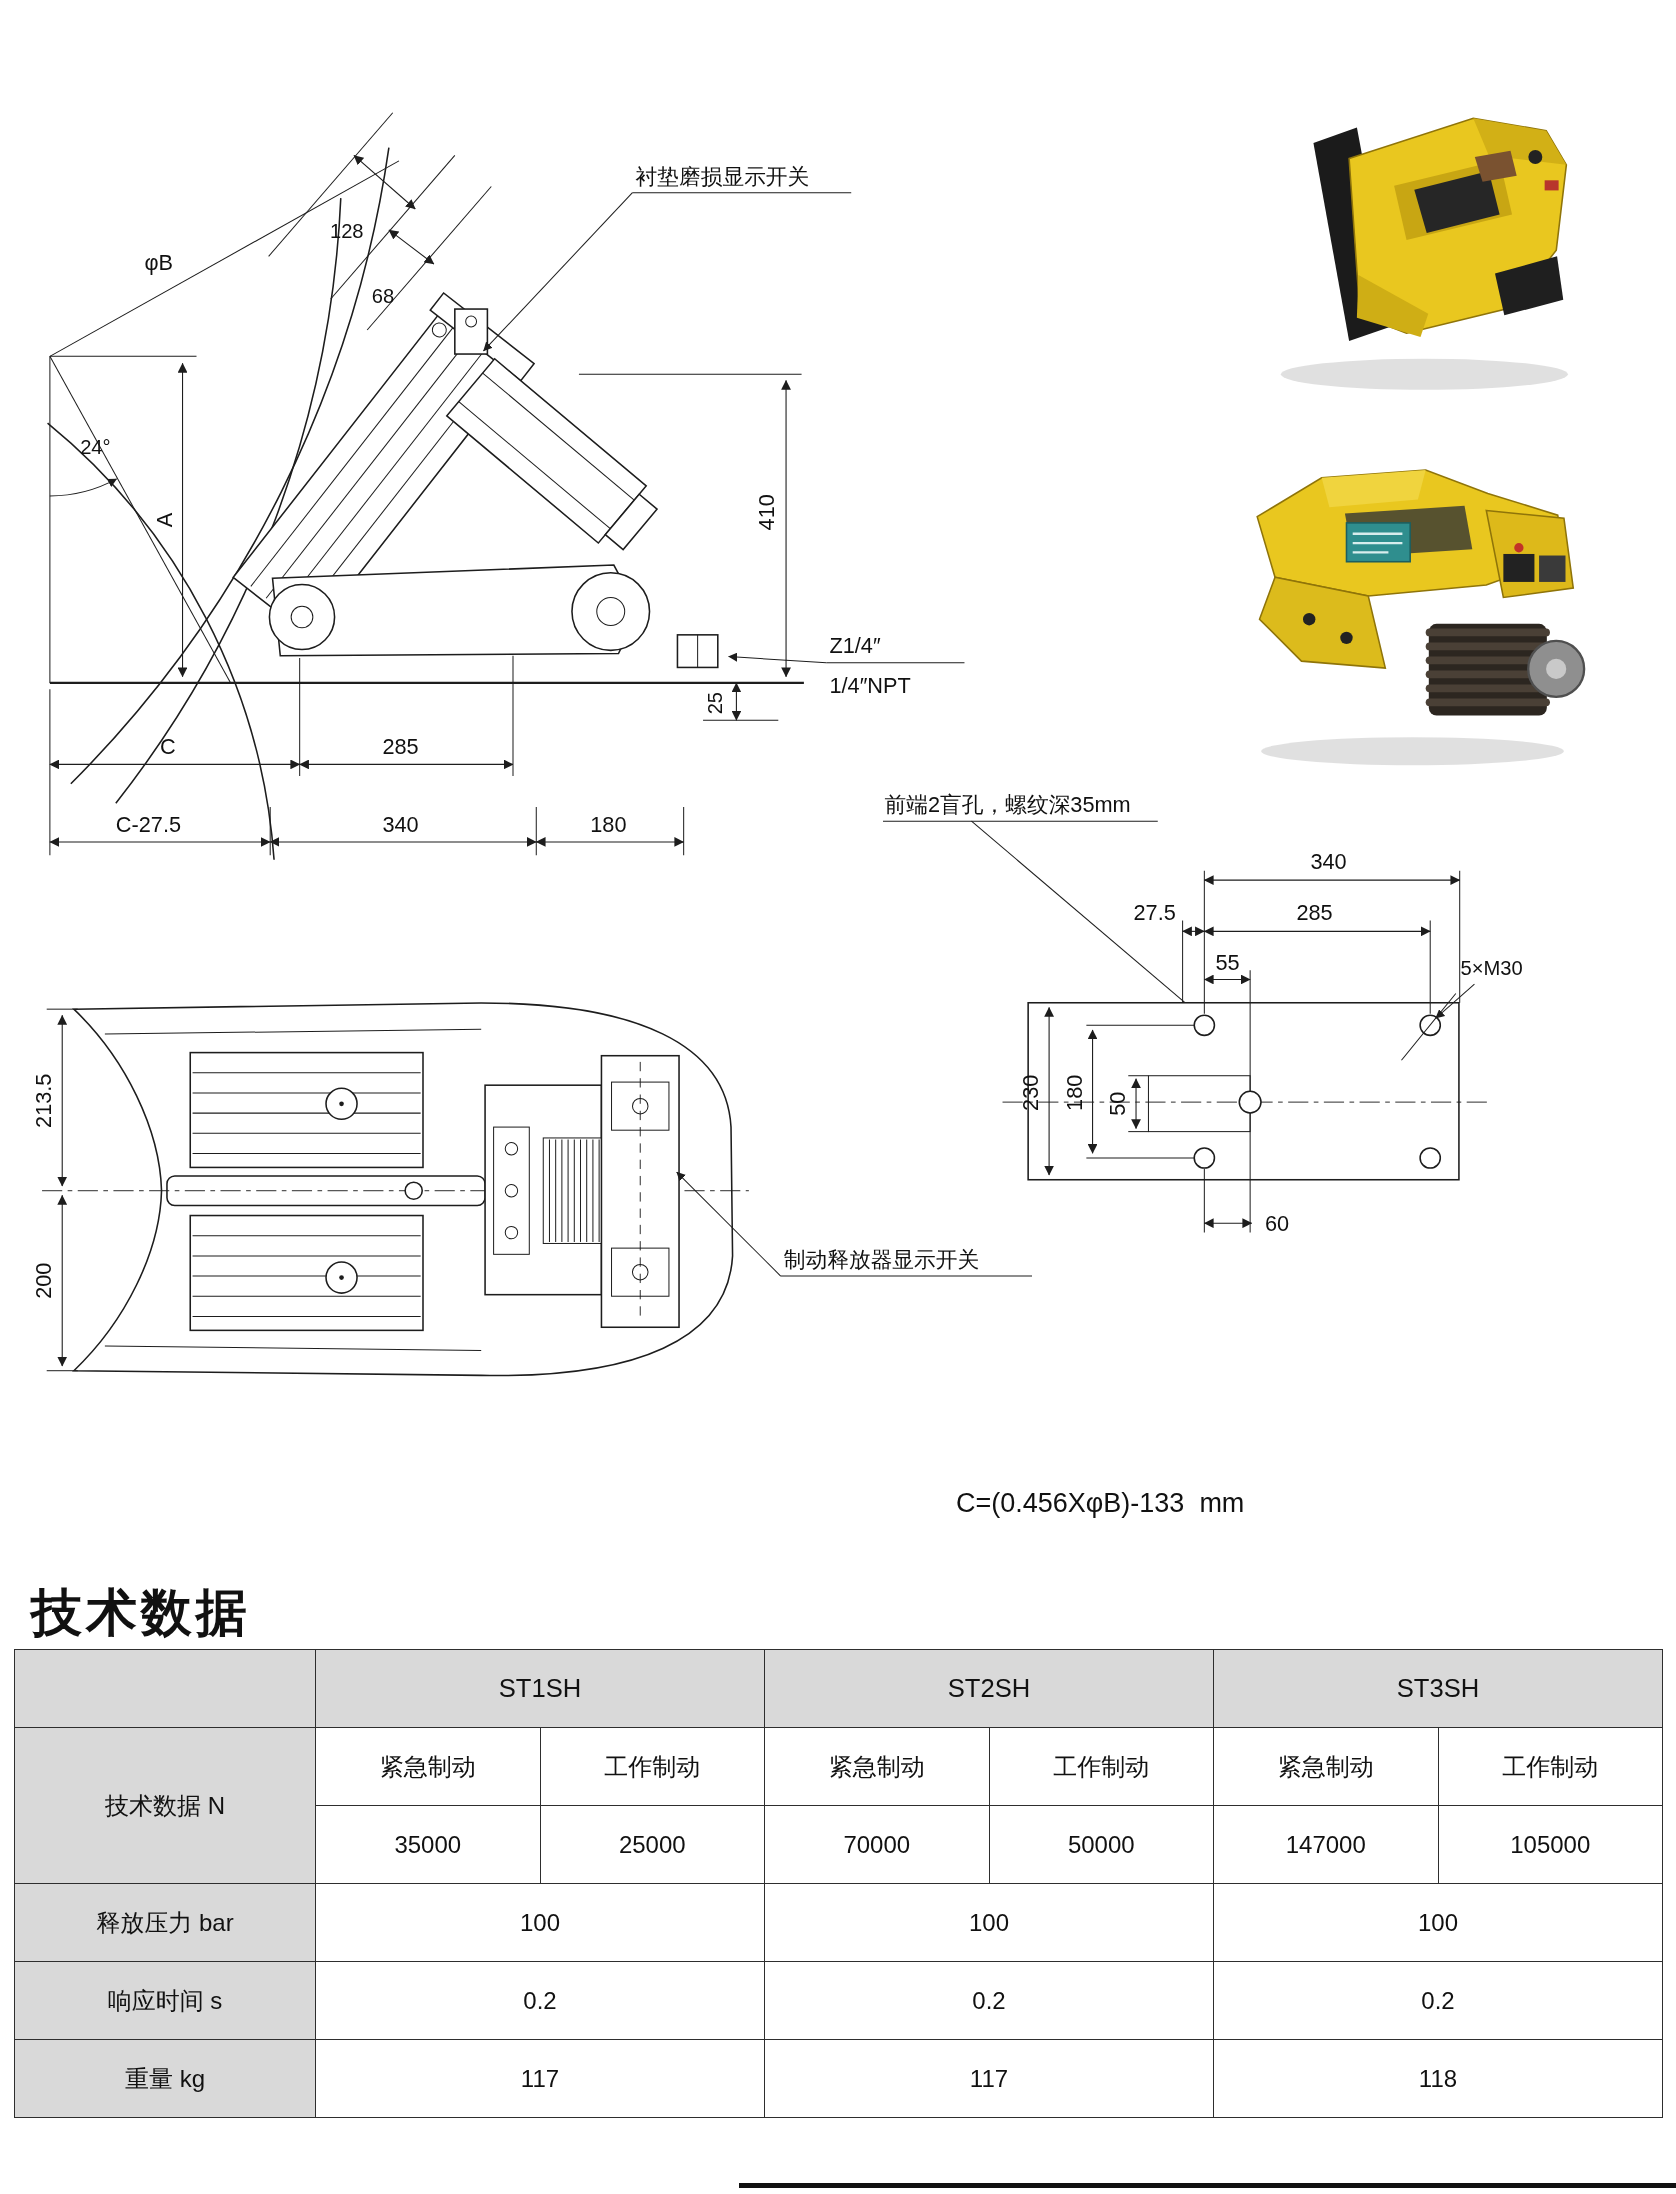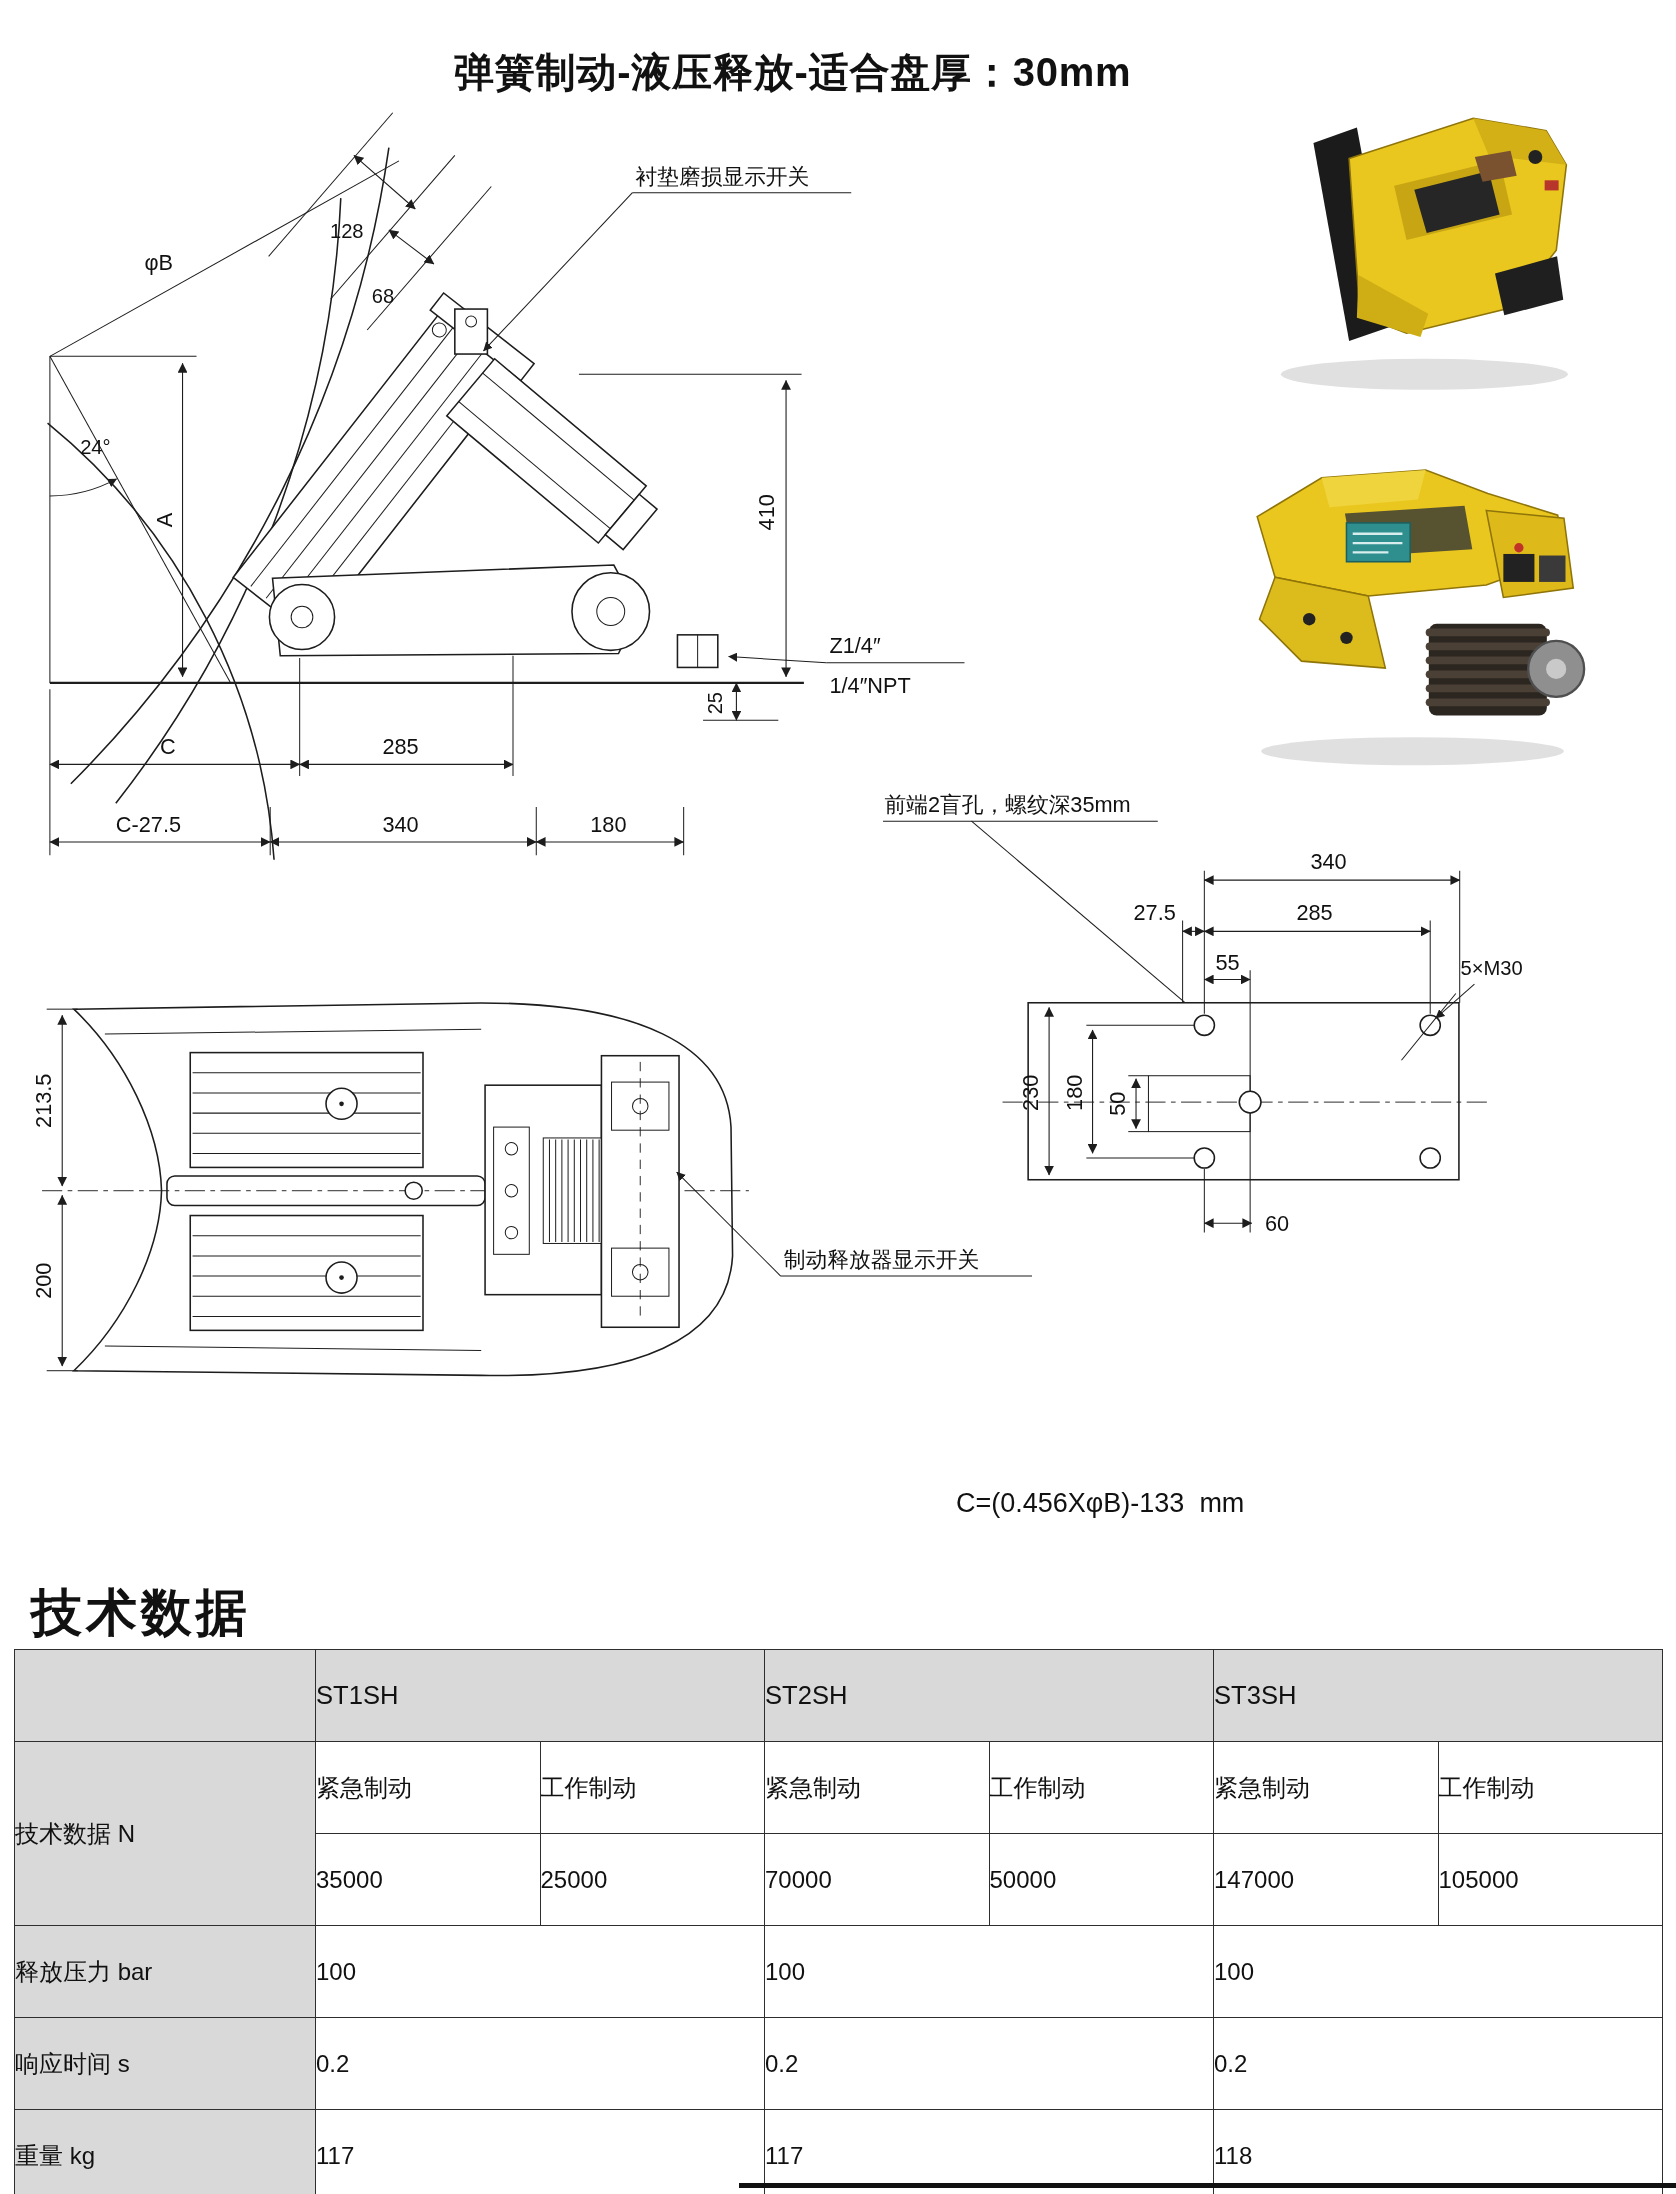--- a/index.html
+++ b/index.html
@@ -19,31 +19,30 @@
   .bold { stroke:#1d1d1d; stroke-width:2.8; }
   .thin { stroke:#1d1d1d; stroke-width:1.3; }
   .dim  { stroke:#1d1d1d; stroke-width:1.4; }
   .cl   { stroke:#1d1d1d; stroke-width:1.2; stroke-dasharray:26 7 6 7; }
   .dash { stroke:#1d1d1d; stroke-width:1.2; stroke-dasharray:12 9; }
   svg text { fill:#111; font-family:"Liberation Sans","DejaVu Sans",sans-serif; }
   .t26 { font-size:26px; } .t27 { font-size:28px; }
   .mid { text-anchor:middle; }
 
   #tech-table { position:absolute; left:14px; top:1649px; width:1649px; border-collapse:collapse; table-layout:fixed; }
-  #tech-table td { border:1.6px solid #2e2e2e; vertical-align:middle;
-                   font-size:24px; height:92px; background:#fff; }
+  #tech-table td { border:1.6px solid #2e2e2e; text-align:center; vertical-align:middle;
+                   font-size:24px; height:78px; background:#fff; }
   #tech-table td.gray { background:#d9d9d9; }
   #tech-table td.model { font-size:25.6px; }
 </style>
 </head>
 <body>
 
 <div id="page">
 
-  <div id="title">弹簧制动-液压释放-适合盘厚：30mm</div>
 
   <svg class="abs" style="left:15.5px;top:74px" width="994" height="799" viewBox="20 95 1280 1030">
     <defs>
       <marker id="ar1" viewBox="0 0 10 10" refX="9.5" refY="5" markerWidth="9" markerHeight="9" orient="auto-start-reverse">
         <path d="M0,0 L10,5 L0,10 z" fill="#1d1d1d"></path>
       </marker>
     </defs>
 
     <g>
       <path class="ln" fill="none" d="M 500,190 A 1450,1450 0 0 1 90,1010"></path>

